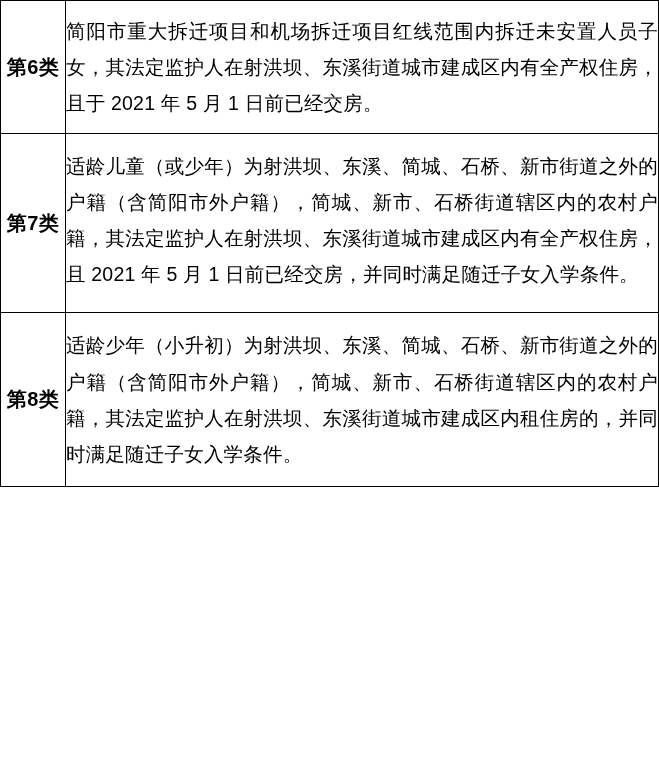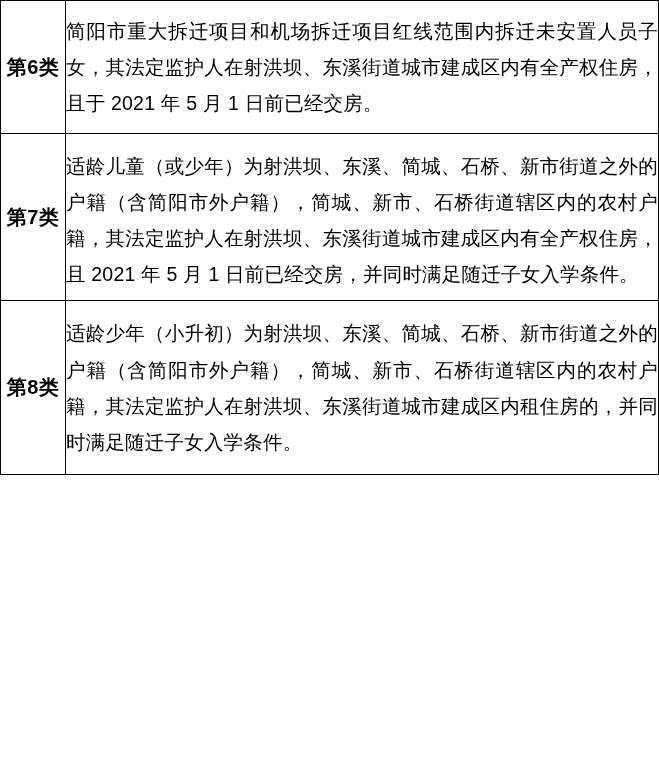--- a/index.html
+++ b/index.html
@@ -45,21 +45,21 @@
   .desc-text {
     font-size: 19.5px;
     font-weight: normal;
     line-height: 1.85;
     text-align: justify;
     text-justify: inter-ideograph;
     letter-spacing: 0.2px;
     display: block;
   }
   .row-6 .desc-cell { padding-top: 12px; padding-bottom: 12px; }
-  .row-7 .desc-cell { padding-top: 14px; padding-bottom: 8px; margin-left: 23px; }
+  .row-7 .desc-cell { padding-top: 14px; padding-bottom: 20px; margin-left: 23px; }
   .row-8 .desc-cell { padding-top: 14px; padding-bottom: 14px; }
 </style>
 </head>
 <body>
 
 <table class="doc-table">
   <tbody>
     <tr class="row-6">
       <td class="cat-cell">
         <span class="cat-label">第6类</span>

